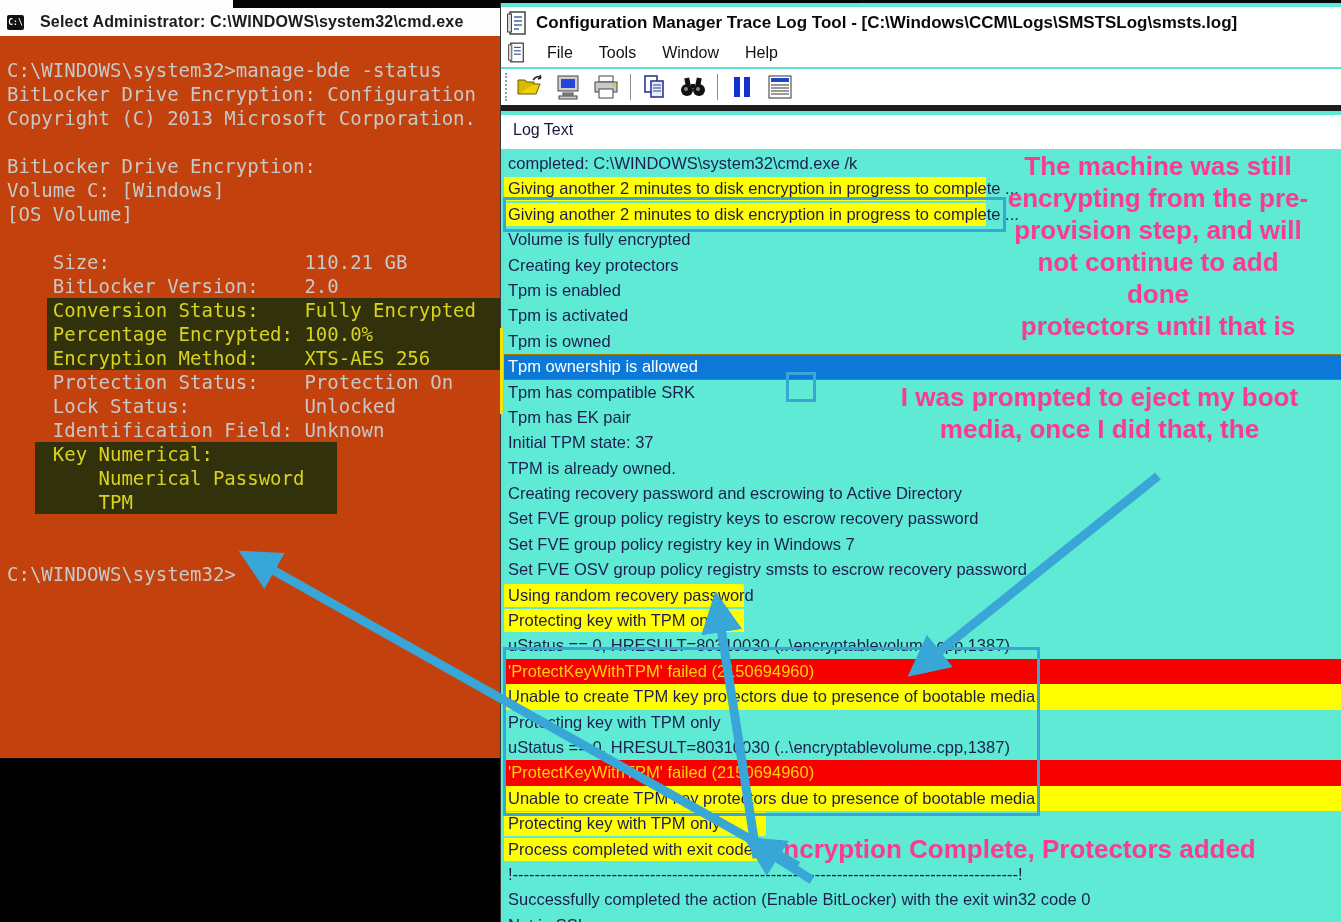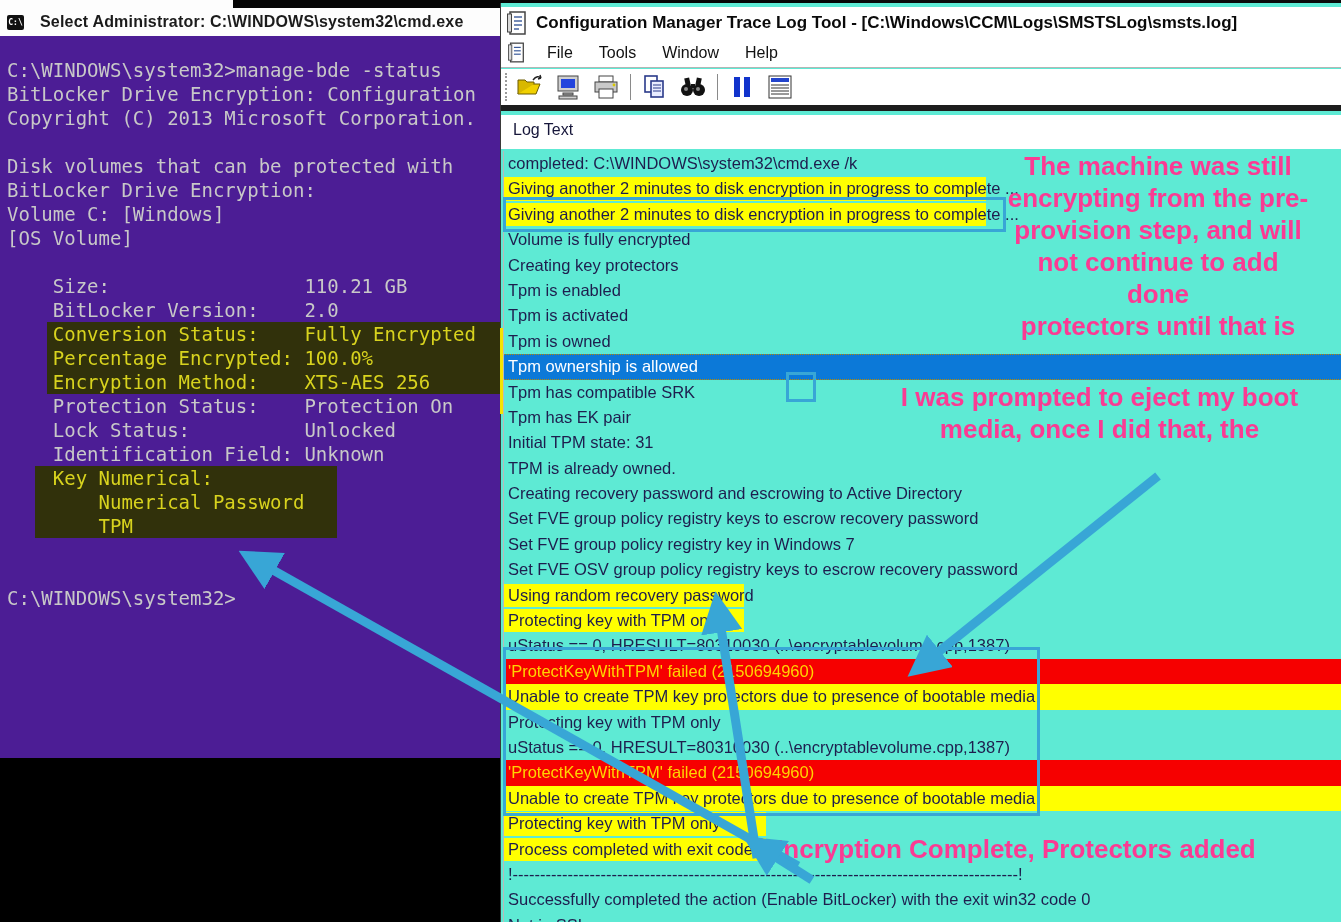--- a/index.html
+++ b/index.html
@@ -12,21 +12,21 @@
   .top-strip-thin{position:absolute;left:860px;top:0;width:481px;height:4px;background:#0a0a0a;}
 
   
   .cmd-window{position:absolute;left:0;top:8px;width:500px;height:750px;background:#0c0c0c;}
   .cmd-titlebar{position:absolute;left:0;top:0;width:500px;height:28px;background:#fdfdfd;
                 display:flex;align-items:center;overflow:hidden;border-bottom:1px solid #d0d0d0;}
   .cmd-title-icon{width:17px;height:15px;background:#111;margin:0 8px 0 7px;border-radius:2px;
                   color:#fff;font-size:8px;font-weight:bold;line-height:15px;text-align:center;
                   font-family:"DejaVu Sans Mono",monospace;flex:0 0 auto;}
   .cmd-title-text{font-size:16px;font-weight:700;color:#1b1b1b;white-space:nowrap;letter-spacing:.2px;margin-left:8px;}
-  .cmd-body{position:absolute;left:0;top:28px;width:500px;height:722px;background:#4c1d95;overflow:hidden;}
+  .cmd-body{position:absolute;left:0;top:28px;width:500px;height:722px;background:#c2410c;overflow:hidden;}
   .cmd-text{position:absolute;left:7px;top:22px;width:493px;}
   .cmd-line{height:24px;line-height:24px;font-family:"DejaVu Sans Mono","Liberation Mono",monospace;
             font-size:19px;color:#c8c8c8;white-space:pre;}
   .cmd-line.c-hl-a{color:#d8d31e;
       background-image:linear-gradient(to right,transparent 40px,#31310b 40px);}
   .cmd-line.c-hl-b{color:#d8d31e;
       background-image:linear-gradient(to right,transparent 28px,#31310b 28px,#31310b 330px,transparent 330px);}
 
   
   .cmt-window{position:absolute;left:500px;top:3px;width:841px;height:919px;background:#5eead4;
@@ -91,21 +91,20 @@
     <div class="cmd-titlebar">
       <div class="cmd-title-icon">C:\</div>
       <div class="cmd-title-text">Select Administrator: C:\WINDOWS\system32\cmd.exe</div>
     </div>
     <div class="cmd-body">
       <div class="cmd-text" id="cmd-lines">
           <div class="cmd-line">C:\WINDOWS\system32&gt;manage-bde -status</div>
           <div class="cmd-line">BitLocker Drive Encryption: Configuration</div>
           <div class="cmd-line">Copyright (C) 2013 Microsoft Corporation.</div>
           <div class="cmd-line"> </div>
-          <div class="cmd-line">Disk volumes that can be protected with</div>
           <div class="cmd-line">BitLocker Drive Encryption:</div>
           <div class="cmd-line">Volume C: [Windows]</div>
           <div class="cmd-line">[OS Volume]</div>
           <div class="cmd-line"> </div>
           <div class="cmd-line">    Size:                 110.21 GB</div>
           <div class="cmd-line">    BitLocker Version:    2.0</div>
           <div class="cmd-line c-hl-a">    Conversion Status:    Fully Encrypted</div>
           <div class="cmd-line c-hl-a">    Percentage Encrypted: 100.0%</div>
           <div class="cmd-line c-hl-a">    Encryption Method:    XTS-AES 256</div>
           <div class="cmd-line">    Protection Status:    Protection On</div>
@@ -228,26 +227,26 @@
         <div class="log-row r-hl-482"><span class="hlspan"></span><span class="rowtext">Giving another 2 minutes to disk encryption in progress to complete ...</span></div>
         <div class="log-row r-hl-482"><span class="hlspan"></span><span class="rowtext">Giving another 2 minutes to disk encryption in progress to complete ...</span></div>
         <div class="log-row "><span class="rowtext">Volume is fully encrypted</span></div>
         <div class="log-row "><span class="rowtext">Creating key protectors</span></div>
         <div class="log-row "><span class="rowtext">Tpm is enabled</span></div>
         <div class="log-row "><span class="rowtext">Tpm is activated</span></div>
         <div class="log-row "><span class="rowtext">Tpm is owned</span></div>
         <div class="log-row r-sel"><span class="rowtext">Tpm ownership is allowed</span></div>
         <div class="log-row "><span class="rowtext">Tpm has compatible SRK</span></div>
         <div class="log-row "><span class="rowtext">Tpm has EK pair</span></div>
-        <div class="log-row "><span class="rowtext">Initial TPM state: 31</span></div>
+        <div class="log-row "><span class="rowtext">Initial TPM state: 37</span></div>
         <div class="log-row "><span class="rowtext">TPM is already owned.</span></div>
         <div class="log-row "><span class="rowtext">Creating recovery password and escrowing to Active Directory</span></div>
         <div class="log-row "><span class="rowtext">Set FVE group policy registry keys to escrow recovery password</span></div>
         <div class="log-row "><span class="rowtext">Set FVE group policy registry key in Windows 7</span></div>
-        <div class="log-row "><span class="rowtext">Set FVE OSV group policy registry keys to escrow recovery password</span></div>
+        <div class="log-row "><span class="rowtext">Set FVE OSV group policy registry smsts to escrow recovery password</span></div>
         <div class="log-row r-hl-240"><span class="hlspan"></span><span class="rowtext">Using random recovery password</span></div>
         <div class="log-row r-hl-240"><span class="hlspan"></span><span class="rowtext">Protecting key with TPM only</span></div>
         <div class="log-row "><span class="rowtext">uStatus == 0, HRESULT=80310030 (..\encryptablevolume.cpp,1387)</span></div>
         <div class="log-row r-err"><span class="rowtext">'ProtectKeyWithTPM' failed (2150694960)</span></div>
         <div class="log-row r-hl-full"><span class="rowtext">Unable to create TPM key protectors due to presence of bootable media</span></div>
         <div class="log-row "><span class="rowtext">Protecting key with TPM only</span></div>
         <div class="log-row "><span class="rowtext">uStatus == 0, HRESULT=80310030 (..\encryptablevolume.cpp,1387)</span></div>
         <div class="log-row r-err"><span class="rowtext">'ProtectKeyWithTPM' failed (2150694960)</span></div>
         <div class="log-row r-hl-full"><span class="rowtext">Unable to create TPM key protectors due to presence of bootable media</span></div>
         <div class="log-row r-hl-262"><span class="hlspan"></span><span class="rowtext">Protecting key with TPM only</span></div>

